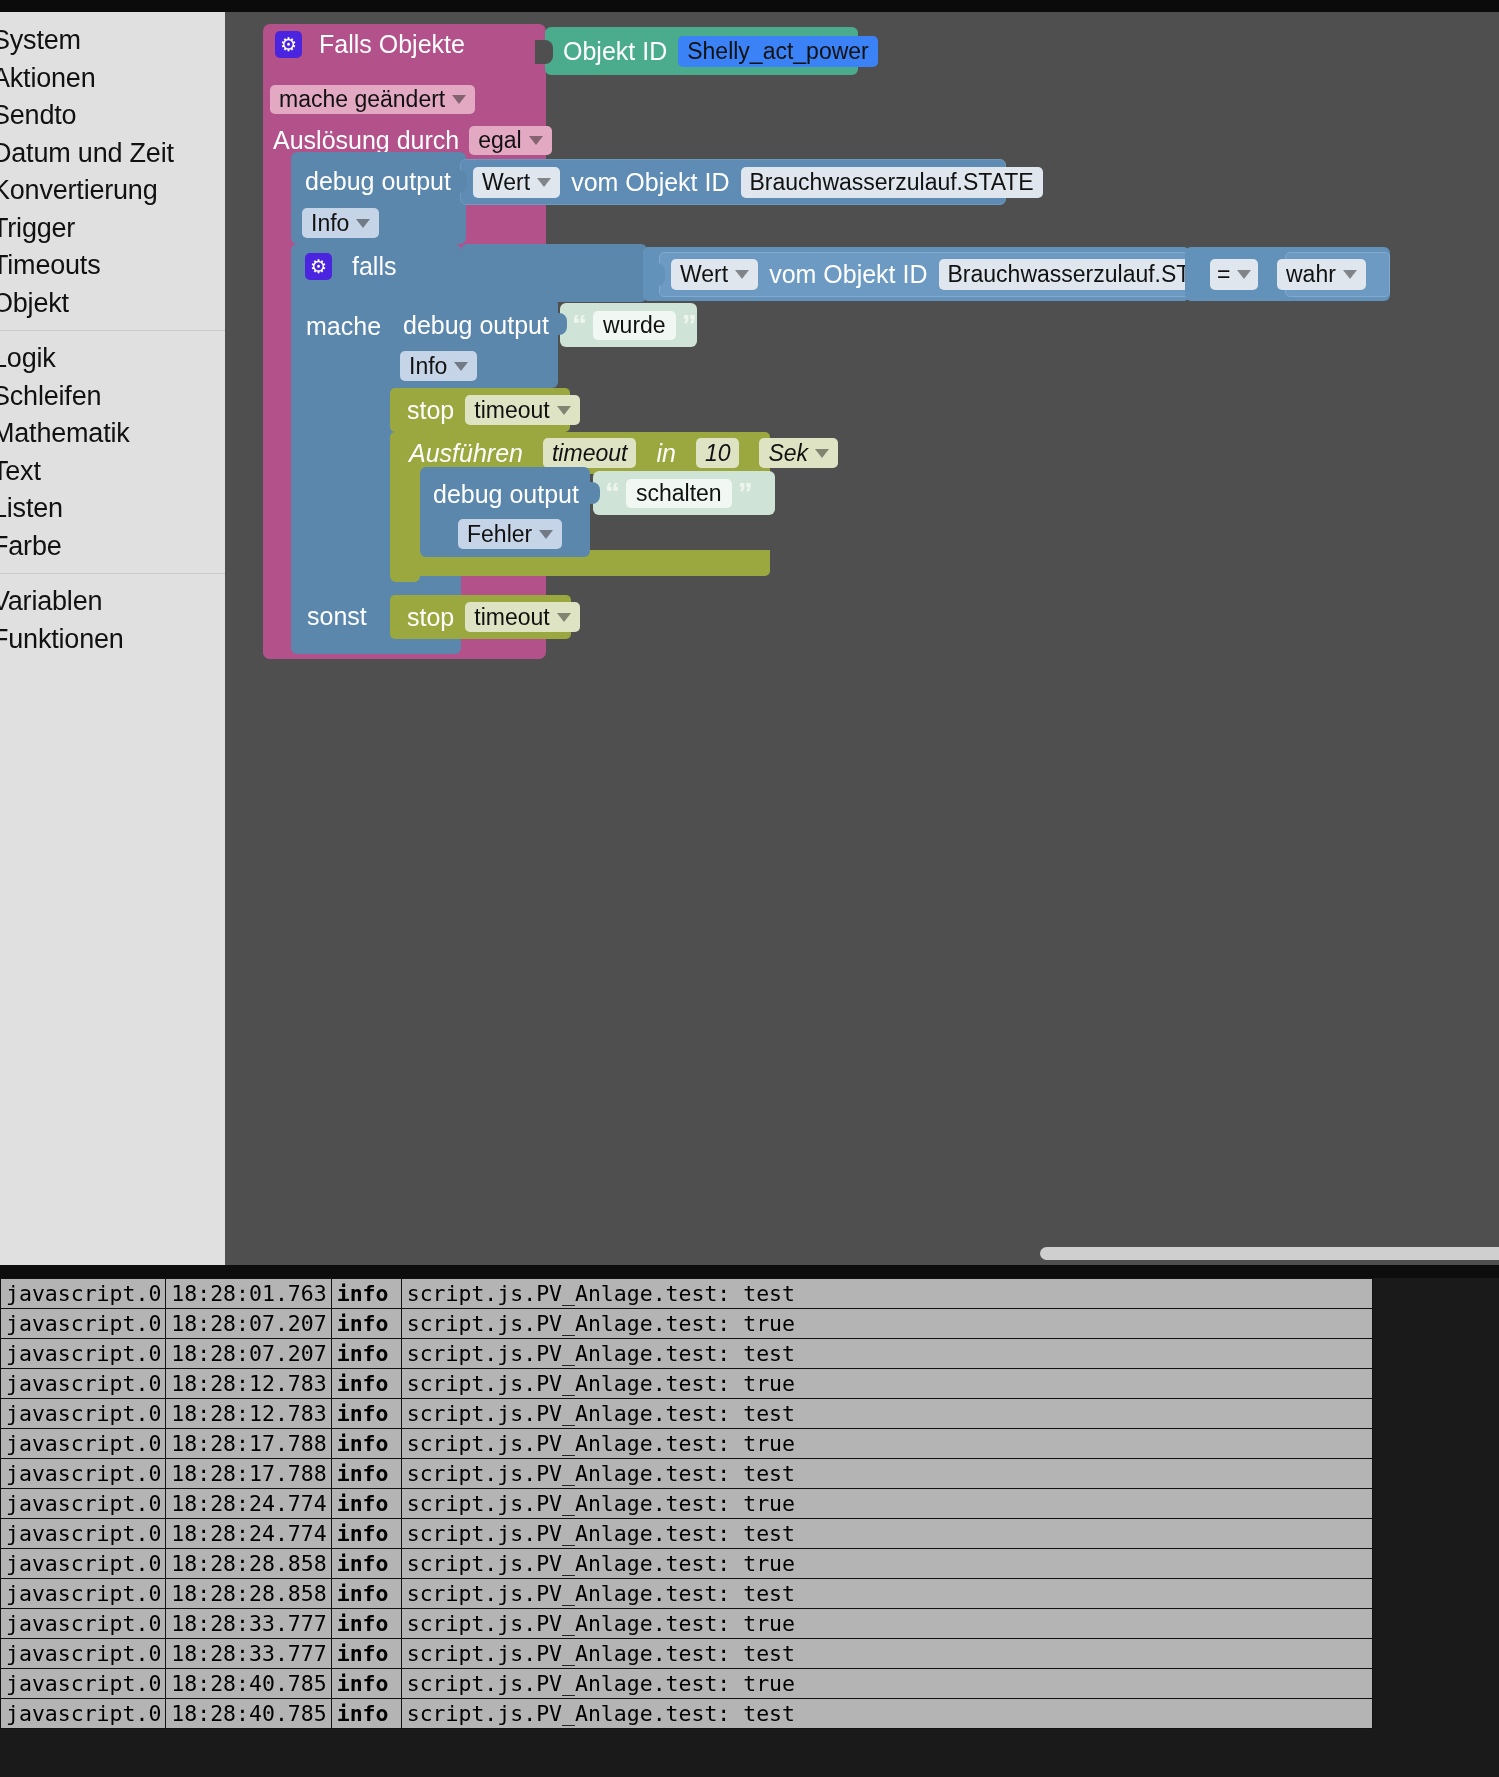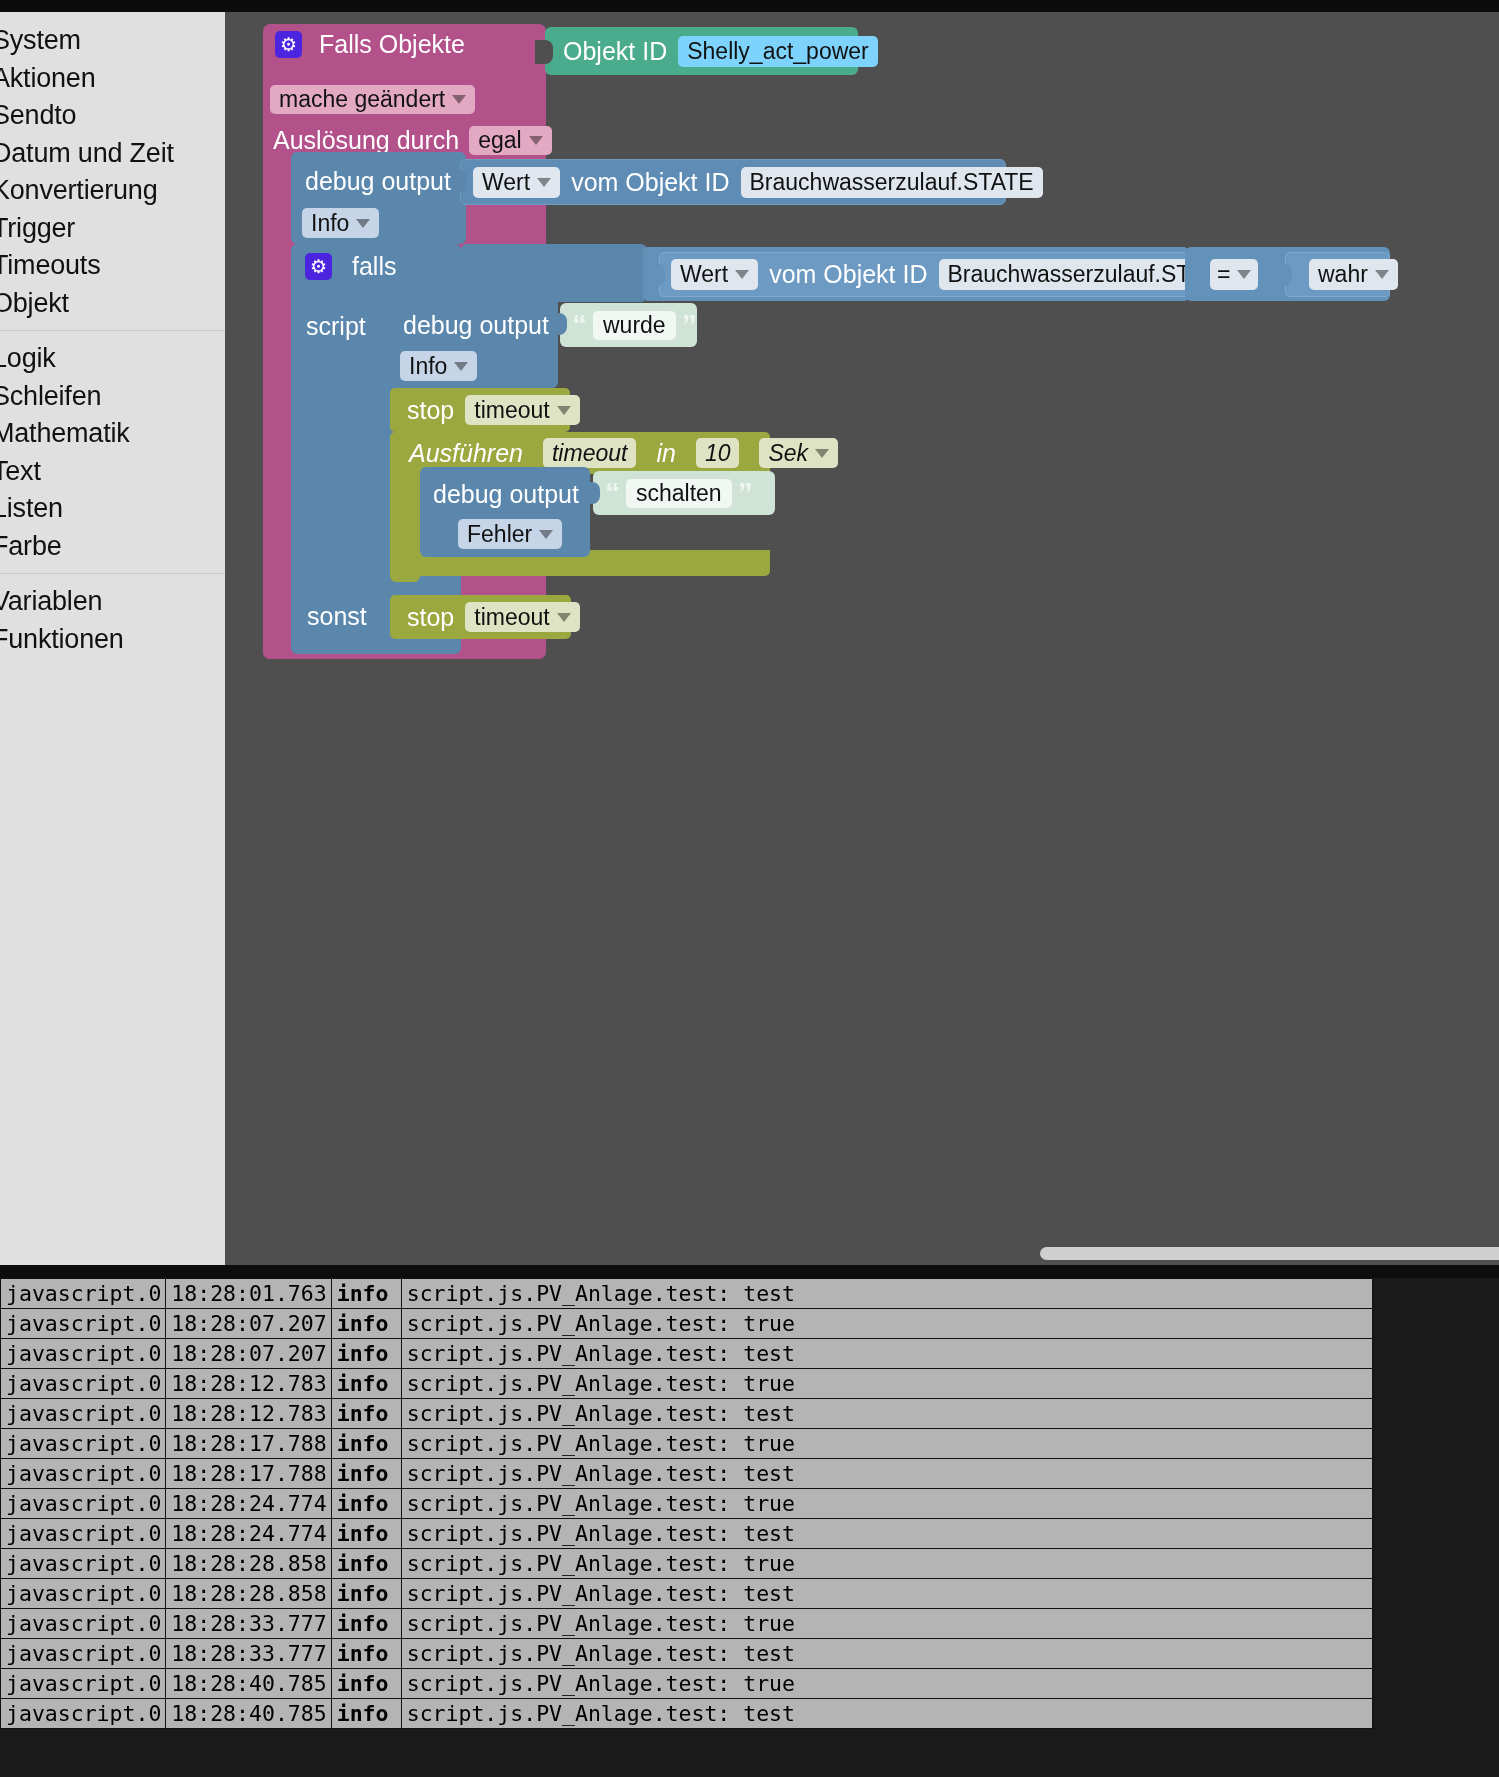--- a/index.html
+++ b/index.html
@@ -53,21 +53,21 @@
     border-left: 7px solid transparent;
     border-right: 7px solid transparent;
     border-top: 9px solid rgba(0,0,0,.42);
     display: inline-block;
   }
 
   
   .f-pink   { background: #e3a9c2; }
   .f-blue   { background: #c5d4e6; }
   .f-olive  { background: #dee3c3; }
-  .f-green  { background: #7dd3fc; }
+  .f-green  { background: #3b82f6; }
   .f-gray   { background: #dfe6ee; }
 
   
   .c-pink  { background: #b3518a; }
   .c-green { background: #4aab8d; }
   .c-blue  { background: #5b87ad; }
   .c-olive { background: #9aa83f; }
   .c-mint  { background: #cfe3d7; }
 
   
@@ -225,28 +225,28 @@
       <div class="blk" style="left:960px; top:235px; width:205px; height:54px; background:#6291ba;"></div>
       <div style="position:absolute; left:985px; top:247px;">
         <span class="field f-gray" style="height:31px; padding:2px 7px;">
           <span>=</span>
           <span class="caret"></span>
         </span>
       </div>
 
       <div class="blk" style="left:1060px; top:240px; width:105px; height:45px; background:#6c9ac2; border:1px solid #82aad0; border-radius:5px;"></div>
       <div style="position:absolute; left:1051px; top:251px; width:16px; height:23px; background:#6291ba; border-radius:0 8px 8px 0;"></div>
-      <div style="position:absolute; left:1084px; top:247px;">
+      <div style="position:absolute; left:1052px; top:247px;">
         <span class="field f-gray" style="height:31px;">
           <span>wahr</span>
           <span class="caret"></span>
         </span>
       </div>
 
-      <div class="lbl" style="position:absolute; left:81px; top:300px;">script</div>
+      <div class="lbl" style="position:absolute; left:81px; top:300px;">mache</div>
 
       <div class="blk c-blue" style="left:165px; top:286px; width:168px; height:90px;"></div>
       <div class="lbl" style="position:absolute; left:178px; top:299px;">debug output</div>
       <div style="position:absolute; left:175px; top:339px;">
         <span class="field f-blue" style="height:30px;">
           <span>Info</span>
           <span class="caret"></span>
         </span>
       </div>
 

